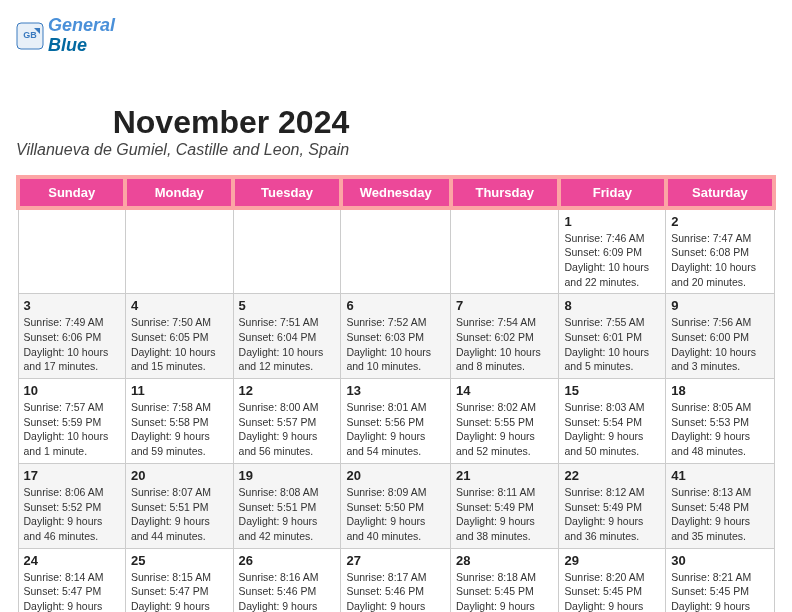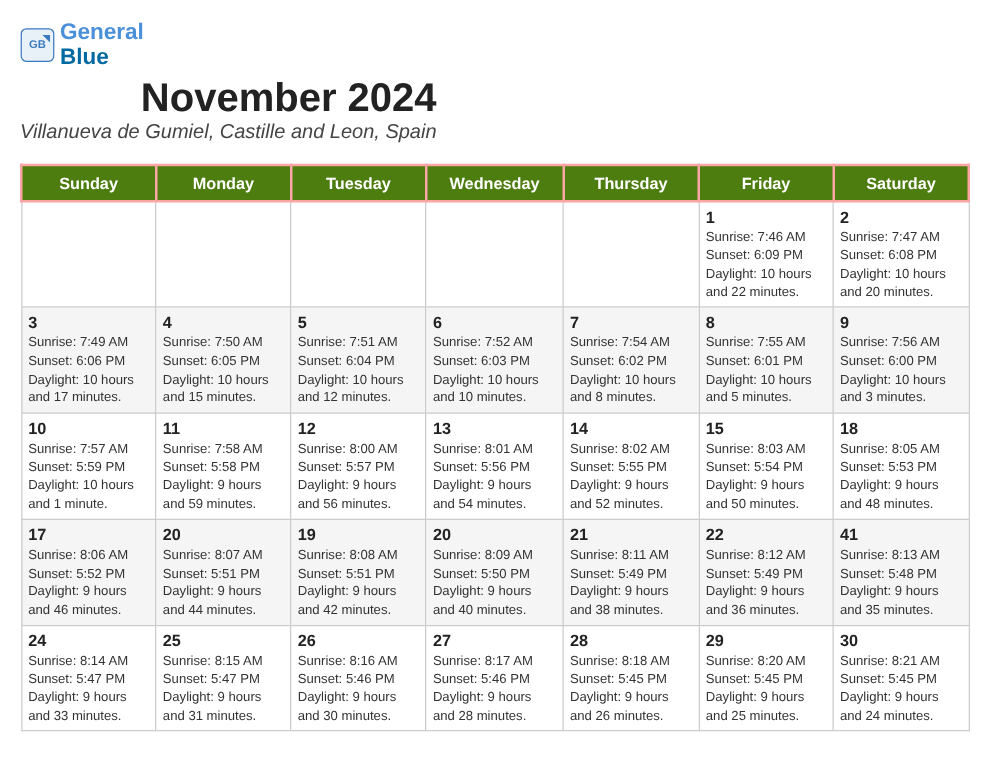--- a/index.html
+++ b/index.html
@@ -13,32 +13,34 @@
     .header-logo {
       display: flex;
       align-items: center;
       margin-bottom: 4px;
     }
     .logo-text {
       font-size: 18px;
       font-weight: bold;
       color: #1a1a1a;
       line-height: 1.1;
+      font-style: italic;
     }
     .logo-text span {
       color: #4a90d9;
     }
     .logo-icon {
       width: 28px;
       height: 28px;
       margin-right: 4px;
     }
     .title-area {
       text-align: right;
       margin-bottom: 2px;
+      margin-top: 44px;
     }
     .month-title {
       font-size: 32px;
       font-weight: bold;
       color: #222;
     }
     .subtitle {
       font-size: 16px;
       color: #444;
       margin-bottom: 8px;
@@ -50,27 +52,27 @@
       align-items: flex-start;
       margin-bottom: 6px;
       flex-direction: column;
     }
     table {
       width: 100%;
       border-collapse: collapse;
       font-size: 11px;
     }
     thead tr th {
-      background-color: #4d7c0f;
+      background-color: #ec4899;
       color: #fff;
       text-align: center;
       padding: 6px 4px;
       font-size: 13px;
       font-weight: bold;
-      border: 2px solid #fca5a5;
+      border: 4px solid #fca5a5;
     }
     tbody tr td {
       border: 1px solid #ccc;
       vertical-align: top;
       padding: 4px 5px;
       width: 112px;
       min-height: 80px;
       background: #fff;
     }
     tbody tr:nth-child(even) td {

